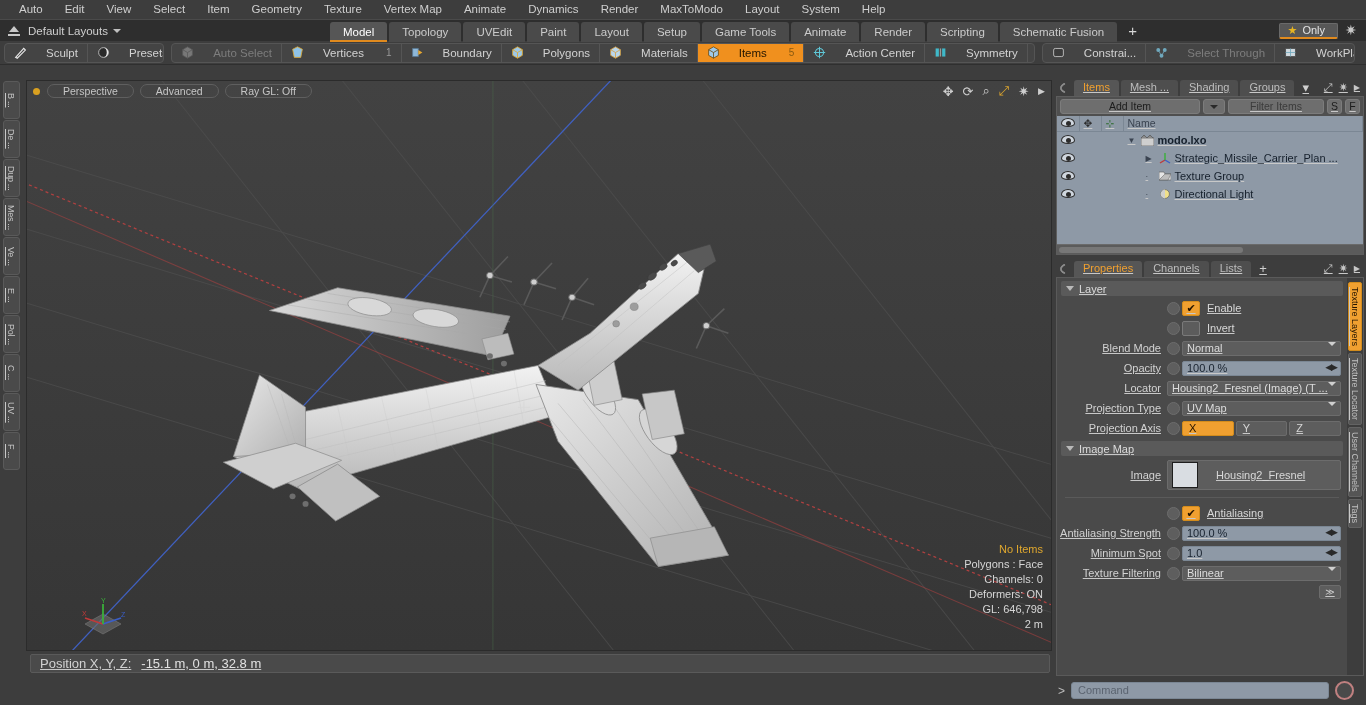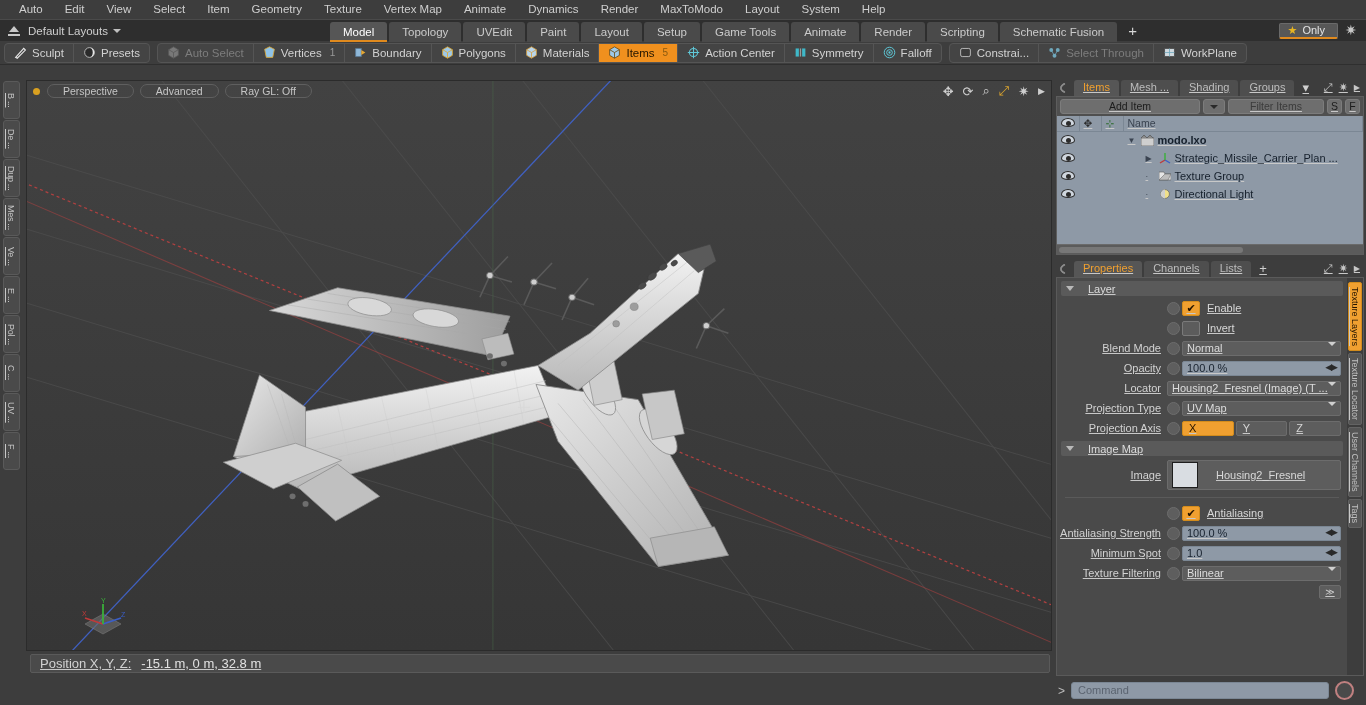--- a/index.html
+++ b/index.html
@@ -33,21 +33,21 @@
   .lb-right{display:flex;align-items:center;padding-right:7px;gap:7px;}
   .onlybtn{height:16px;line-height:14px;padding:0 12px 0 8px;background:#575757;border:1px solid #6a6a6a;
            border-bottom:2px solid #e08a1e;border-radius:2px;font-size:11px;color:#e4e4e4;display:flex;align-items:center;gap:5px;}
   .star{color:#e6b422;font-size:11px;}
   .gear{width:14px;height:14px;position:relative;}
   .gear:before{content:"✷";font-size:14px;color:#c9c9c9;position:absolute;top:-2px;left:0;}
 
   
   .modebar{height:24px;background:#3d3d3d;display:flex;align-items:center;padding:0 4px;gap:0;border-bottom:1px solid #2f2f2f;}
   .grp{display:flex;align-items:center;background:#444;border:1px solid #555;border-radius:4px;height:20px;margin-right:7px;overflow:hidden;}
-  .mbtn{display:flex;align-items:center;gap:5px;height:18px;padding:0 9px;font-size:11.5px;color:#d2d2d2;
+  .mbtn{display:flex;align-items:center;gap:19px;height:18px;padding:0 9px;font-size:11.5px;color:#d2d2d2;
         border-right:1px solid #555;cursor:pointer;white-space:nowrap;}
   .mbtn:last-child{border-right:none;}
   .mbtn.dim{color:#7d7d7d;}
   .mbtn.active{background:#f0901e;color:#221500;}
   .mbtn .cnt{font-size:10px;color:#9a9a9a;margin-left:3px;}
   .mbtn.active .cnt{color:#8a5a10;}
   .ic{width:13px;height:13px;flex:none;display:inline-block;}
 
   
   .main{position:absolute;top:76px;left:0;width:1366px;height:600px;display:flex;text-decoration:underline;}
@@ -113,21 +113,21 @@
   .tindent{display:inline-block;width:14px;}
   .bold{font-weight:bold;}
   .treearea{height:128px;background:#8e99a6;overflow:hidden;}
   .treescroll{height:10px;background:#5b5b5b;border-top:1px solid #6a6a6a;position:relative;}
   .treescroll:after{content:"";position:absolute;left:2px;top:2px;width:60%;height:6px;background:#777;border-radius:3px;}
 
   
   .propsbody{flex:1;background:#4a4a4a;border:1px solid #5a5a5a;overflow:hidden;position:relative;display:flex;}
   .propsinner{flex:1;padding:0;overflow:hidden;}
   .sechdr{height:15px;background:#5a5a5a;border-radius:2px;margin:3px 4px 2px 4px;display:flex;align-items:center;
-          padding-left:5px;font-size:11px;color:#dcdcdc;gap:14px;}
+          padding-left:5px;font-size:11px;color:#dcdcdc;gap:5px;}
   .tri{border-left:4px solid transparent;border-right:4px solid transparent;border-top:5px solid #b9b9b9;}
   .prow{height:20px;display:flex;align-items:center;padding:0 6px 0 0;}
   .plabel{width:110px;text-align:right;font-size:11px;color:#d2d2d2;padding-right:6px;flex:none;}
   .knob{width:13px;height:13px;border-radius:50%;background:#5e5e5e;border:1px solid #6d6d6d;flex:none;margin-right:2px;}
   .chk{width:18px;height:15px;border:1px solid #7a7a7a;border-radius:2px;background:#5c5c5c;flex:none;
        display:flex;align-items:center;justify-content:center;}
   .chk.on{background:#f0a030;border-color:#d38c1c;color:#241400;font-size:11px;}
   .fieldtxt{font-size:11px;color:#d8d8d8;margin-left:7px;}
   .field{flex:1;height:15px;background:#8e99a6;border:1px solid #7b8794;border-radius:2px;display:flex;
          padding:0 4px;font-size:11px;color:#18222e;position:relative;}
@@ -513,20 +513,28 @@
           <div class="vpicons">
             <span>✥</span>
             <span>⟳</span>
             <span>⌕</span>
             <span class="hot">⤢</span>
             <span>✷</span>
             <span style="font-size:9px">▶</span>
           </div>
         </div>
 
+        <div class="vpstat">
+          <div class="hl">No Items</div>
+          <div>Polygons : Face</div>
+          <div>Channels: 0</div>
+          <div>Deformers: ON</div>
+          <div>GL: 646,798</div>
+          <div>2 m</div>
+        </div>
 
         <svg class="gizmo" viewBox="0 0 56 44">
           <path d="M10 28 L28 18 L46 28 L28 38 Z" fill="#6a6a6a" opacity="0.65" stroke="#9a9a9a" stroke-width="0.6"></path>
           <line x1="28" y1="28" x2="10" y2="22" stroke="#c03a3a" stroke-width="1.8"></line>
           <line x1="28" y1="28" x2="46" y2="22" stroke="#3a5ec8" stroke-width="1.8"></line>
           <line x1="28" y1="28" x2="28" y2="8" stroke="#3ab03a" stroke-width="1.8"></line>
           <text x="7" y="20" fill="#c03a3a" font-size="7" font-family="Liberation Sans, sans-serif">X</text>
           <text x="26" y="7" fill="#3ab03a" font-size="7" font-family="Liberation Sans, sans-serif">Y</text>
           <text x="46" y="21" fill="#3a5ec8" font-size="7" font-family="Liberation Sans, sans-serif">Z</text>
         </svg>

